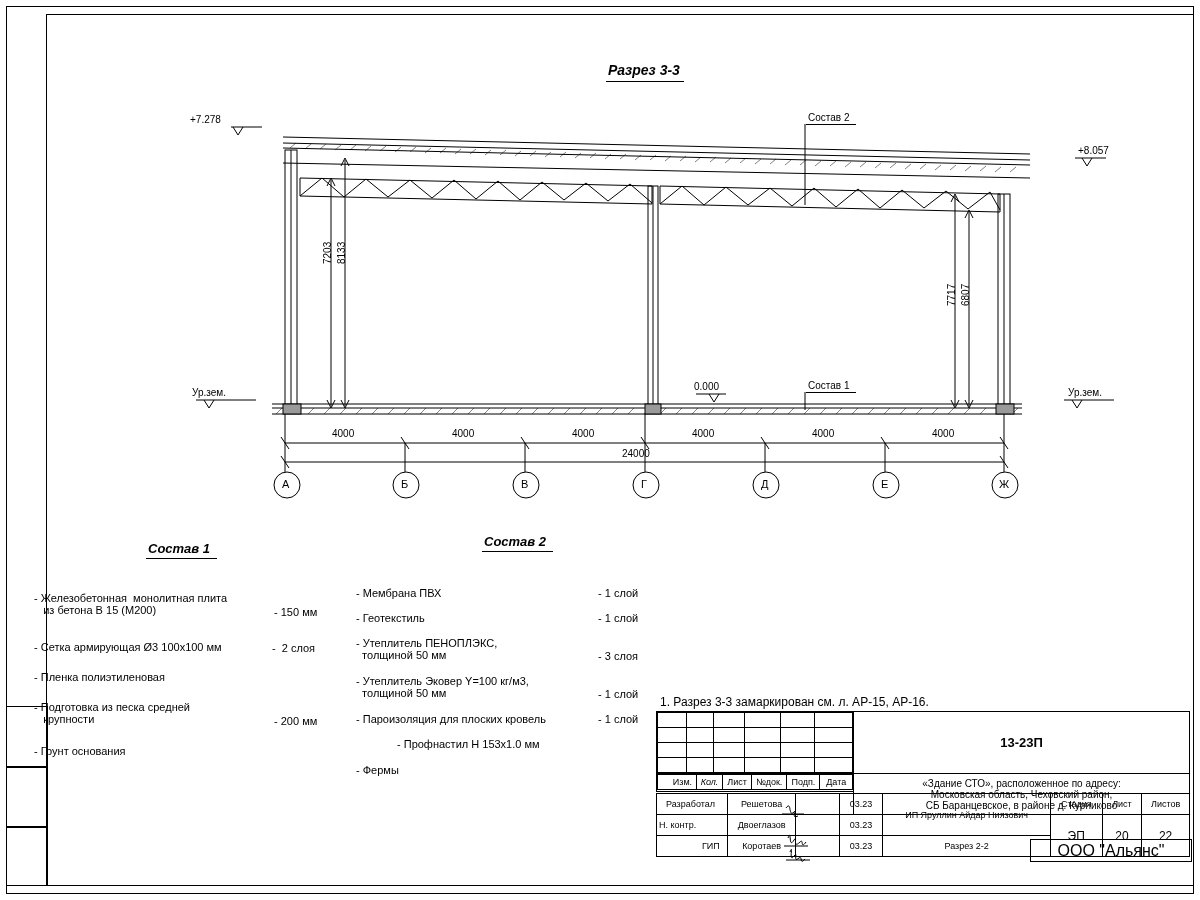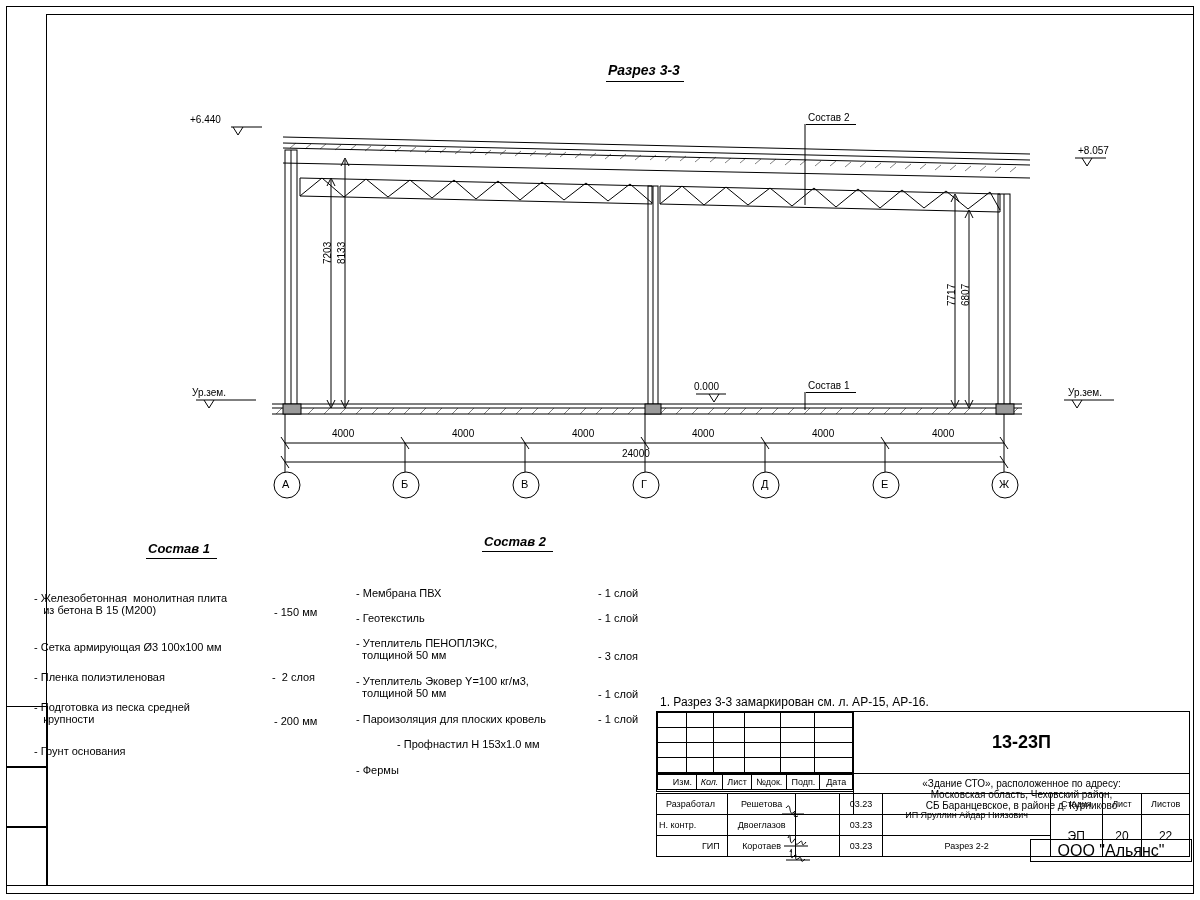--- a/index.html
+++ b/index.html
@@ -260,21 +260,21 @@
       <circle cx="287" cy="485" r="13"></circle>
       <circle cx="406" cy="485" r="13"></circle>
       <circle cx="526" cy="485" r="13"></circle>
       <circle cx="646" cy="485" r="13"></circle>
       <circle cx="766" cy="485" r="13"></circle>
       <circle cx="886" cy="485" r="13"></circle>
       <circle cx="1005" cy="485" r="13"></circle>
     </g>
   </svg>
 
-  <div class="txt" style="left:190px;top:114px;font-size:10px;">+6.440</div>
+  <div class="txt" style="left:190px;top:114px;font-size:10px;">+7.278</div>
   <div class="txt" style="left:1078px;top:145px;font-size:10px;">+8.057</div>
   <div class="txt" style="left:694px;top:381px;font-size:10px;">0.000</div>
   <div class="txt" style="left:192px;top:387px;font-size:10px;">Ур.зем.</div>
   <div class="txt" style="left:1068px;top:387px;font-size:10px;">Ур.зем.</div>
 
   <div class="txt" style="left:808px;top:112px;font-size:10px;">Состав 2</div>
   <div class="ln" style="left:806px;top:124px;width:50px;height:1px;"></div>
   <div class="txt" style="left:808px;top:380px;font-size:10px;">Состав 1</div>
   <div class="ln" style="left:806px;top:392px;width:50px;height:1px;"></div>
 
@@ -302,21 +302,21 @@
   <div class="txt ttl" style="left:148px;top:541px;font-size:13px;">Состав 1</div>
   <div class="ln" style="left:146px;top:558px;width:71px;height:1px;"></div>
 
   <div class="compo">
     <div style="left:34px;top:592px;">- Железобетонная  монолитная плита
    из бетона В 15 (М200)</div>
     <div style="left:274px;top:606px;">- 150 мм</div>
     <div style="left:34px;top:641px;">- Сетка армирующая Ø3 100х100 мм</div>
     <div style="left:274px;top:641px;"></div>
     <div style="left:34px;top:671px;">- Пленка полиэтиленовая</div>
-    <div style="left:272px;top:671px;">-  2 слоя</div>
+    <div style="left:272px;top:642px;">-  2 слоя</div>
     <div style="left:34px;top:701px;">- Подготовка из песка средней
    крупности</div>
     <div style="left:274px;top:715px;">- 200 мм</div>
     <div style="left:34px;top:745px;">- Грунт основания</div>
     <div style="left:274px;top:745px;"></div>
   </div>
 
   <div class="txt ttl" style="left:484px;top:534px;font-size:13px;">Состав 2</div>
   <div class="ln" style="left:482px;top:551px;width:71px;height:1px;"></div>
 
@@ -375,21 +375,21 @@
                     <td></td>
                     <td></td>
                     <td></td>
                     <td></td>
                     <td></td>
                   </tr>
           </tbody>
               </table>
         </td>
         <td colspan="2" rowspan="4" style="height:58px;vertical-align:middle;">
-          <div style="font-size:18px;font-weight:bold;">13-23П</div>
+          <div style="font-size:13px;font-weight:bold;">13-23П</div>
         </td>
       </tr>
       <tr></tr>
           <tr></tr>
           <tr></tr>
       <tr>
         <td style="padding:0;width:196px;">
           <table class="stamp" style="width:100%;">
             <tbody>
                   <tr>

